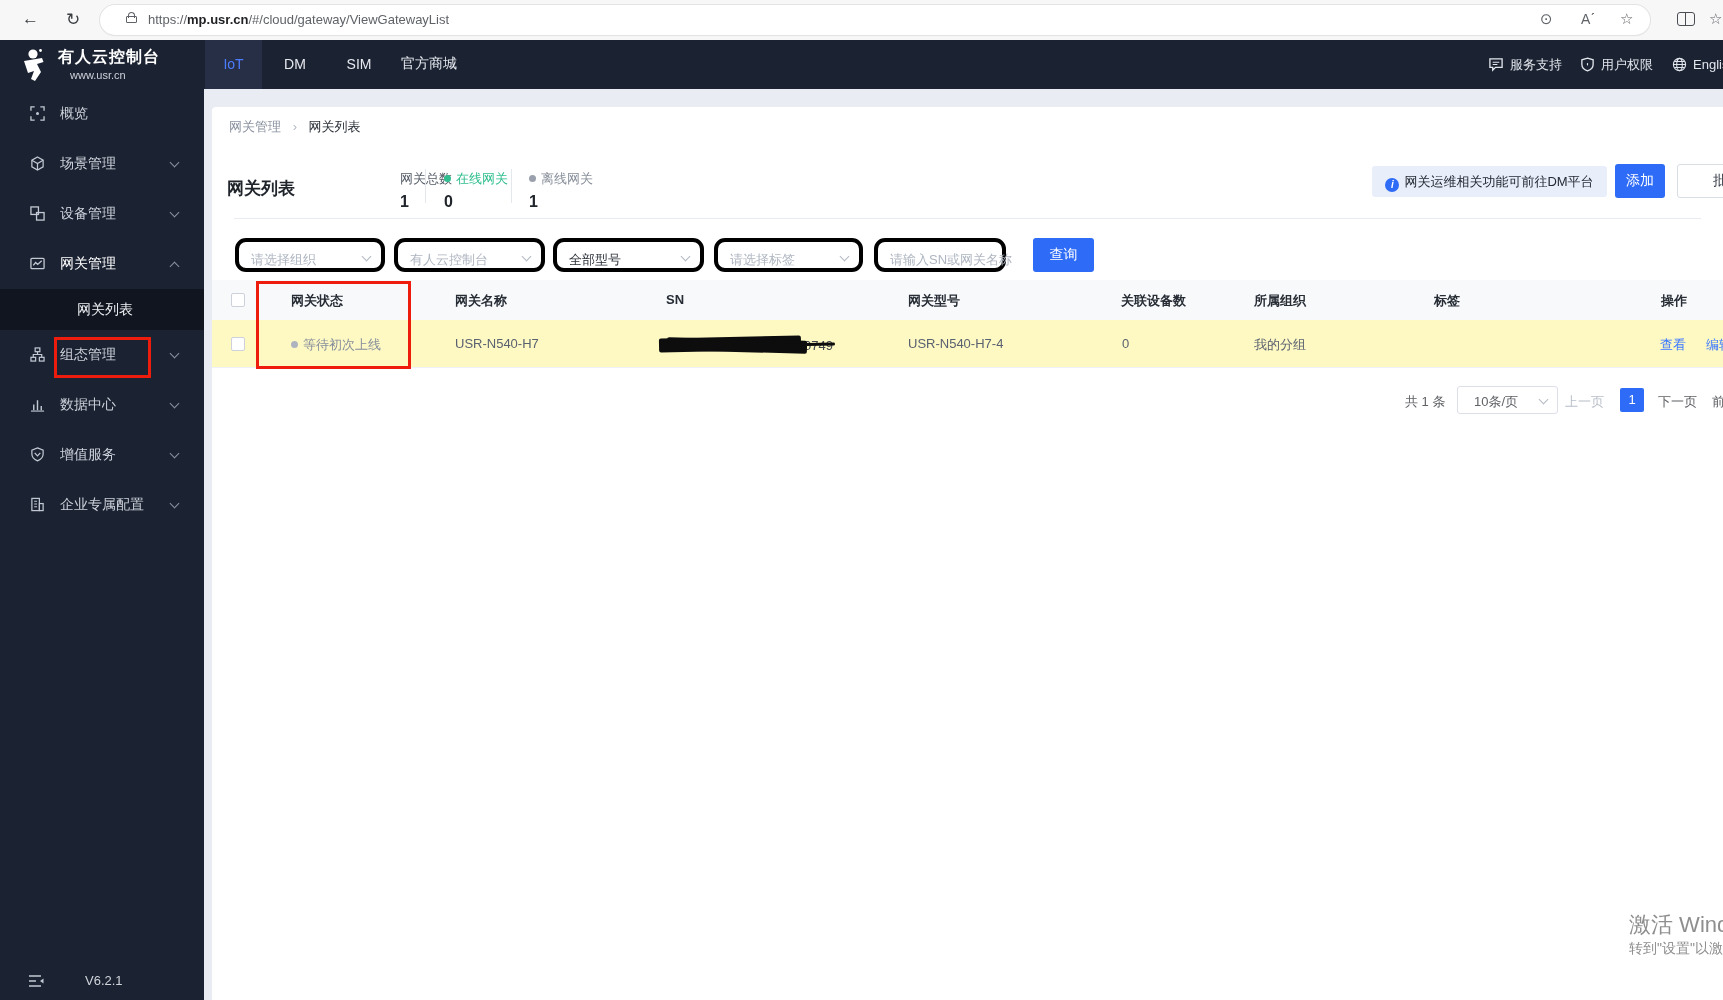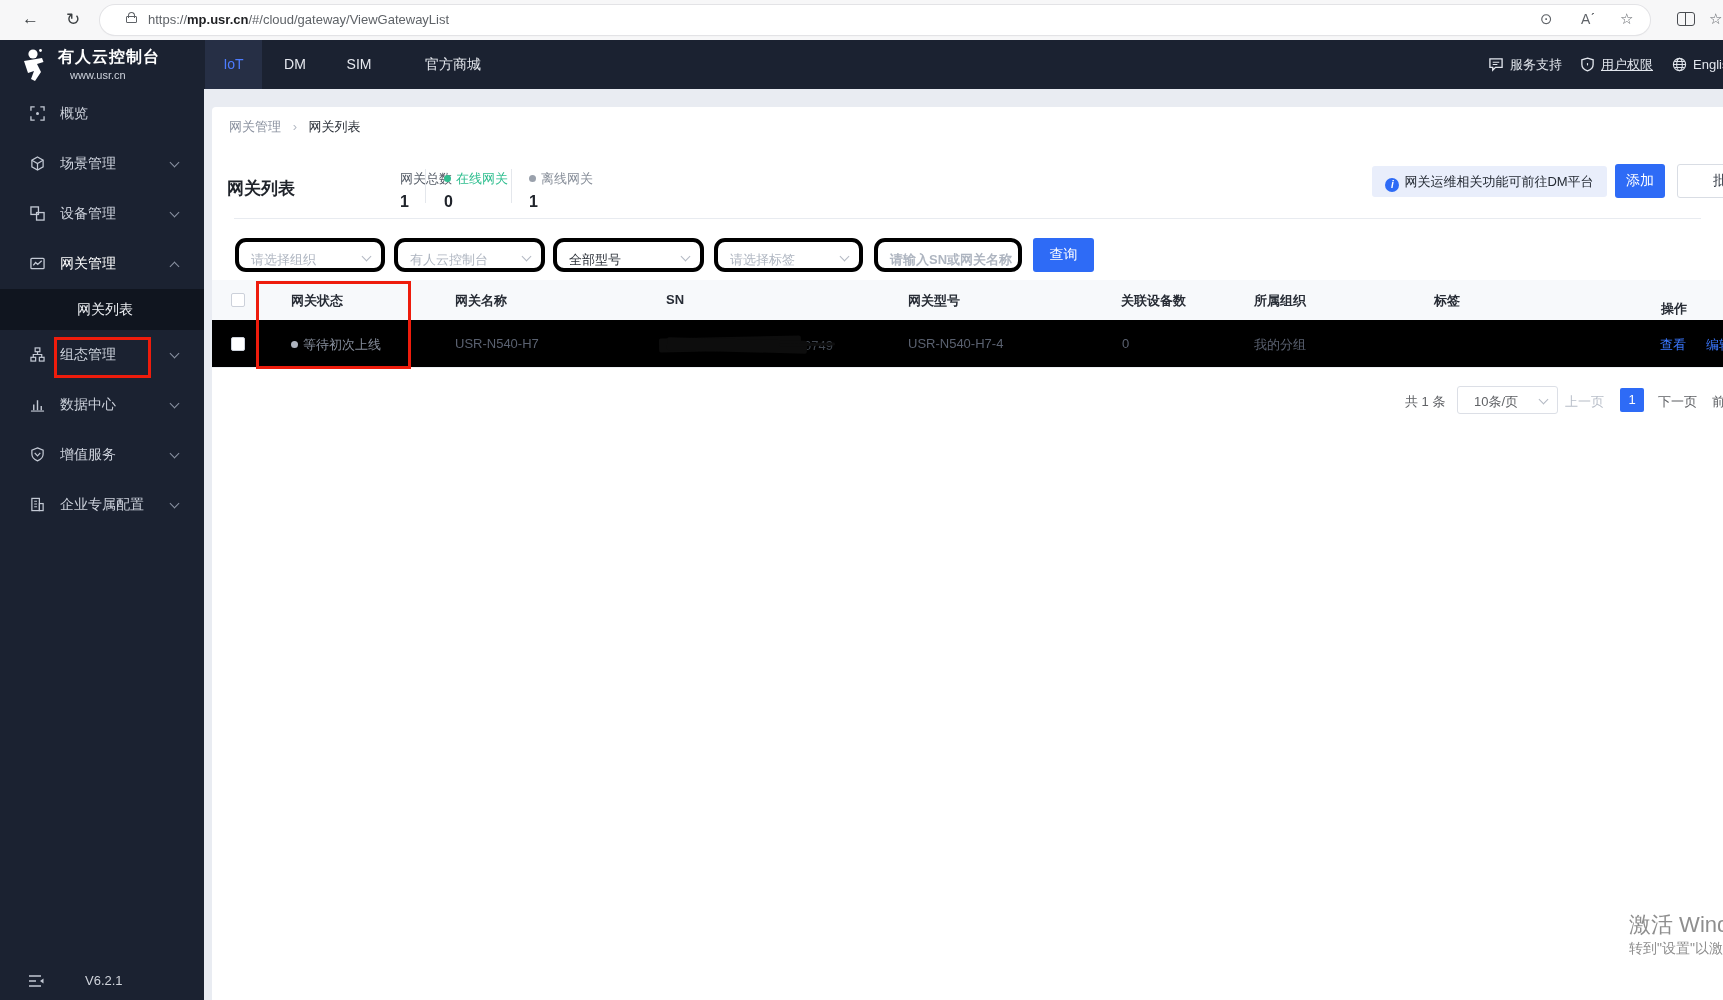--- a/index.html
+++ b/index.html
@@ -69,21 +69,21 @@
   .hdr-div { position:absolute; left:22px; top:111px; width:1467px; height:1px; background:#e8ebf0; }
   
   .fbox { position:absolute; top:131px; height:34px; background:#fff; border:4px solid #000000; border-radius:11px; cursor:pointer; }
   .fbox .ph { position:absolute; left:12px; top:9px; font-size:13px; color:#aeb5c0; white-space:nowrap; }
   .fbox .val { color:#2b3038; }
   .fbox .chev { position:absolute; right:11px; top:11px; transform:rotate(45deg); border-color:#b3b9c3; }
   .btn-query { left:821px; top:131px; width:61px; height:34px; }
   
   .thead { position:absolute; left:0; top:173px; width:1511px; height:40px; background:#f7f9fb; }
   .th { position:absolute; top:12px; font-size:13px; font-weight:700; color:#272c35; white-space:nowrap; }
-  .trow { position:absolute; left:0; top:213px; width:1511px; height:48px; background:#000000; border-bottom:1px solid #eef1f5; }
+  .trow { position:absolute; left:0; top:213px; width:1511px; height:48px; background:#fef9c3; border-bottom:1px solid #eef1f5; }
   .td { position:absolute; top:16px; font-size:13px; color:#5a6170; white-space:nowrap; }
   .cb { position:absolute; left:19px; width:14px; height:14px; background:#fff; border:1px solid #ccd1da; border-radius:2px; cursor:pointer; }
   .link { color:#3a77ff; cursor:pointer; }
   .scribble { position:absolute; left:447px; top:229px; width:176px; height:17px; }
   .scribble .tail-digits { position:absolute; right:2px; top:2px; font-size:13px; color:#3f454e; }
   .scr-bar { position:absolute; background:#0d0d0d; border-radius:2px; }
   
   .pag-total { position:absolute; left:1193px; top:286px; font-size:13px; color:#606266; }
   .pag-size  { position:absolute; left:1245px; top:279px; width:101px; height:28px; border:1px solid #dcdfe6; border-radius:3px; background:#fff; cursor:pointer; }
   .pag-size .ph { position:absolute; left:16px; top:6px; font-size:13px; color:#606266; }
@@ -127,29 +127,29 @@
       <circle cx="20.5" cy="2.5" r="1.4" fill="#fff"></circle>
       <path d="M4 13 L22 10 L23.5 14 L17 16 L21 24 L15 33 L11 31 L14 23 L8 25 L4 13 Z" fill="#fff"></path>
     </svg>
     <div class="brand-title">有人云控制台</div>
     <div class="brand-sub">www.usr.cn</div>
   </div>
   <div id="tabs">
       <div class="tab active" style="left: 205px; width: 57px;">IoT</div>
       <div class="tab" style="left: 275px; width: 40px;">DM</div>
       <div class="tab" style="left: 338px; width: 42px;">SIM</div>
-      <div class="tab" style="left: 414px; width: 78px;">官方商城</div>
+      <div class="tab" style="left: 390px; width: 78px; font-family: Liberation Mono, monospace;">官方商城</div>
     </div>
   <div class="nav-right-item" style="left:1488px;">
     <svg width="16" height="15" viewBox="0 0 16 16" fill="none" stroke="#e2e6ed" stroke-width="1.4">
         <path d="M1.5 2h13v9h-7l-3 3v-3h-3z"></path>
         <path d="M4.5 5.5h7M4.5 8h5" stroke-width="1.1"></path>
       </svg><span>服务支持</span>
   </div>
-  <div class="nav-right-item" style="left:1580px;text-decoration:underline;">
+  <div class="nav-right-item" style="left:1580px;">
     <svg width="15" height="15" viewBox="0 0 16 16" fill="none" stroke="#e2e6ed" stroke-width="1.4">
         <path d="M8 1.2 14 3v5c0 3.4-2.6 5.6-6 6.8C4.6 13.6 2 11.4 2 8V3l6-1.8z"></path>
         <path d="M8 6.5v2.5" stroke-width="1.2"></path>
       </svg><span>用户权限</span>
   </div>
   <div class="nav-right-item" style="left:1672px;">
     <svg width="15" height="15" viewBox="0 0 16 16" fill="none" stroke="#e2e6ed" stroke-width="1.2">
         <circle cx="8" cy="8" r="6.5"></circle>
         <ellipse cx="8" cy="8" rx="3" ry="6.5"></ellipse>
         <path d="M1.8 8h12.4M2.6 4.8h10.8M2.6 11.2h10.8"></path>
@@ -282,37 +282,37 @@
         <span class="chev"></span>
       </div>
       <div class="fbox" style="left: 341px; width: 151px;">
         <span class="ph val">全部型号</span>
         <span class="chev"></span>
       </div>
       <div class="fbox" style="left: 502px; width: 149px;">
         <span class="ph">请选择标签</span>
         <span class="chev"></span>
       </div>
-      <div class="fbox" style="left: 662px; width: 148px; font-weight: bold;">
+      <div class="fbox" style="left: 662px; width: 132px;">
         <span class="ph">请输入SN或网关名称</span>
       </div>
     </div>
   <button class="btn-primary btn-query">查询</button>
 
   <div class="thead">
     <span class="cb" style="top:13px;"></span>
     <div id="th-cells">
         <span class="th" style="left: 79px;">网关状态</span>
         <span class="th" style="left: 243px;">网关名称</span>
         <span class="th" style="left: 454px;">SN</span>
         <span class="th" style="left: 696px;">网关型号</span>
         <span class="th" style="left: 909px;">关联设备数</span>
         <span class="th" style="left: 1042px;">所属组织</span>
         <span class="th" style="left: 1222px;">标签</span>
-        <span class="th" style="left: 1449px; margin-top: 8px;">操作</span>
+        <span class="th" style="left: 1449px;">操作</span>
       </div>
   </div>
   <div class="trow">
     <span class="cb" style="top:17px;"></span>
     <span class="td" style="left:79px;">
       <span class="dot" style="background:#aeb4bf;"></span><span style="color:#868e9c;">等待初次上线</span>
     </span>
     <span class="td" style="left:243px;">USR-N540-H7</span>
     <span class="td" style="left:696px;">USR-N540-H7-4</span>
     <span class="td" style="left:910px;">0</span>

